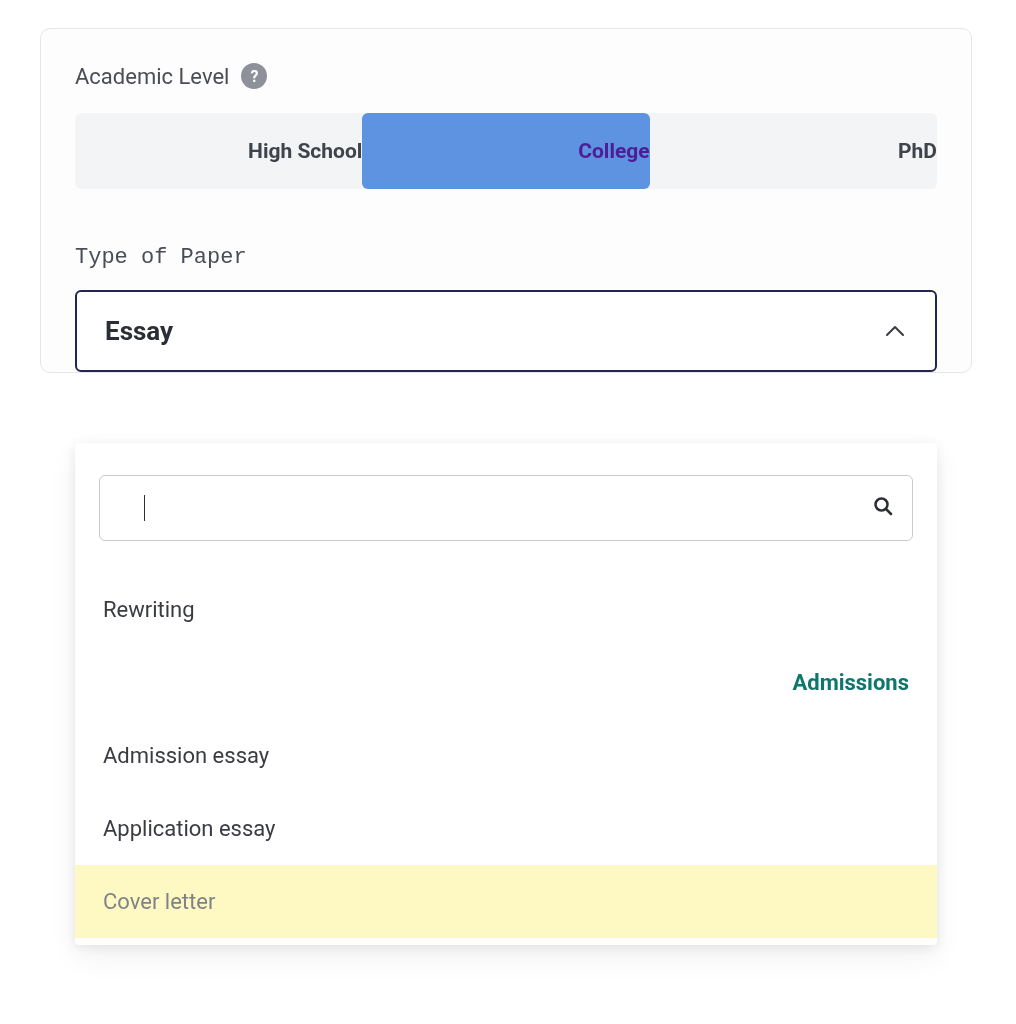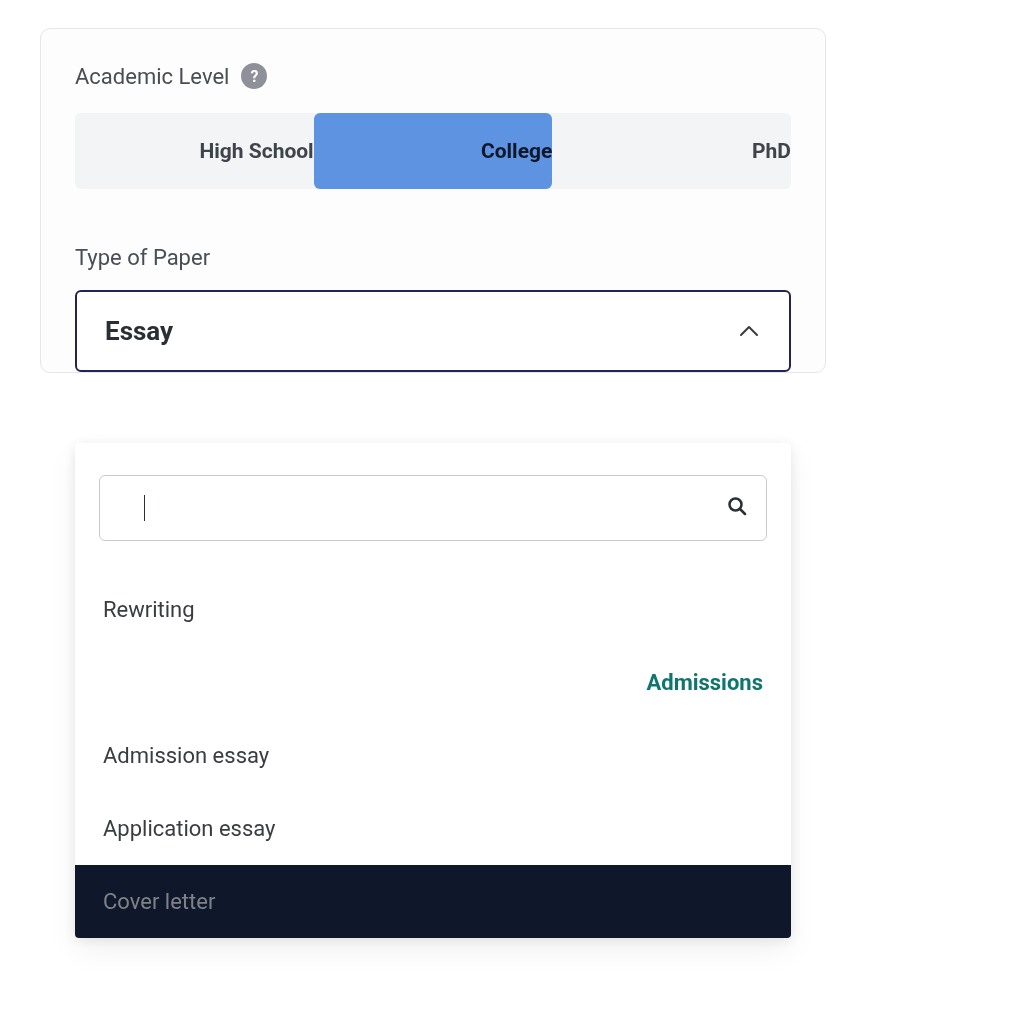--- a/index.html
+++ b/index.html
@@ -5,21 +5,21 @@
   * { box-sizing: border-box; margin: 0; padding: 0; }
   body {
     font-family: -apple-system, BlinkMacSystemFont, "Segoe UI", Roboto, Helvetica, Arial, sans-serif;
     background: #ffffff;
     width: 1016px;
     height: 1024px;
     padding: 28px 40px;
     color: #3a3c42;
   }
   .card {
-    width: 786px;
+    width: 932px;
     border: 1px solid #e5e6ea;
     border-radius: 10px;
     padding: 34px 34px 0 34px;
     background: #fdfdfd;
     position: relative;
   }
   .section-label {
     display: flex;
     align-items: center;
     gap: 12px;
@@ -52,27 +52,28 @@
     text-align: right;
     padding: 26px 0;
     font-size: 21px;
     font-weight: 700;
     color: #3f434b;
     cursor: pointer;
     user-select: none;
   }
   .tab.active {
     background: #5e93e2;
-    color: #0f172a;
+    color: #4c1d95;
     border-radius: 6px;
   }
   .field-label {
     font-size: 22px;
     color: #4a4d55;
     margin-bottom: 20px;
+    font-family: Liberation Mono, monospace;
   }
   .select-box {
     position: relative;
     border: 2px solid #242453;
     border-radius: 6px;
     background: #ffffff;
     height: 82px;
     display: flex;
     align-items: center;
     padding: 12px 28px;
@@ -92,21 +93,21 @@
   .chevron svg { display: block; }
 
   .dropdown-panel {
     position: absolute;
     left: 34px;
     right: 34px;
     top: 414px;
     background: #ffffff;
     border-radius: 4px;
     box-shadow: 0 2px 12px rgba(0,0,0,0.08), 0 12px 30px rgba(0,0,0,0.06);
-    padding: 32px 0 0 0;
+    padding: 32px 0 7px 0;
     overflow: hidden;
   }
   .search-wrap {
     margin: 0 24px 22px 24px;
     position: relative;
   }
   .search-input {
     width: 100%;
     height: 66px;
     border: 1px solid #c8cace;
@@ -140,21 +141,21 @@
     color: #3a3c42;
     cursor: pointer;
   }
   .option.group-header {
     font-weight: 700;
     color: #0f766e;
     cursor: default;
     text-align: right;
   }
   .option.hover {
-    background: #0f172a;
+    background: #fef9c3;
     color: #7f8389;
   }
 </style>
 </head>
 <body>
 
 <div class="card">
 
   <div class="section-label">
     <span>Academic Level</span>

